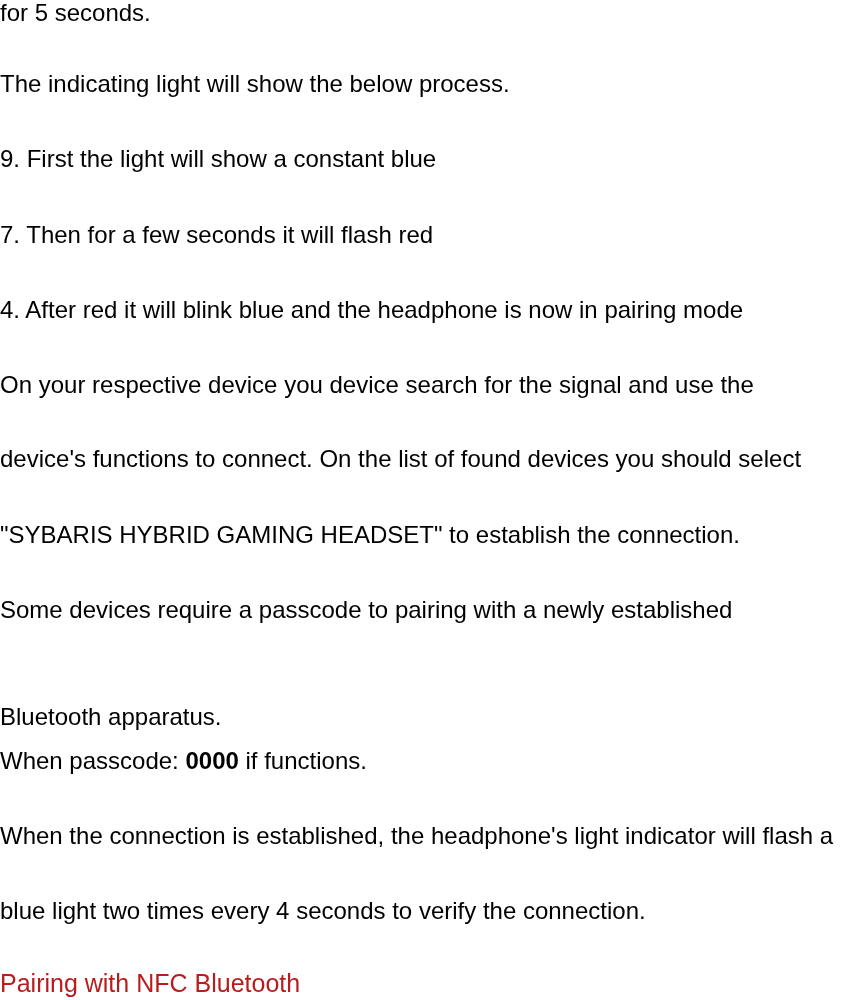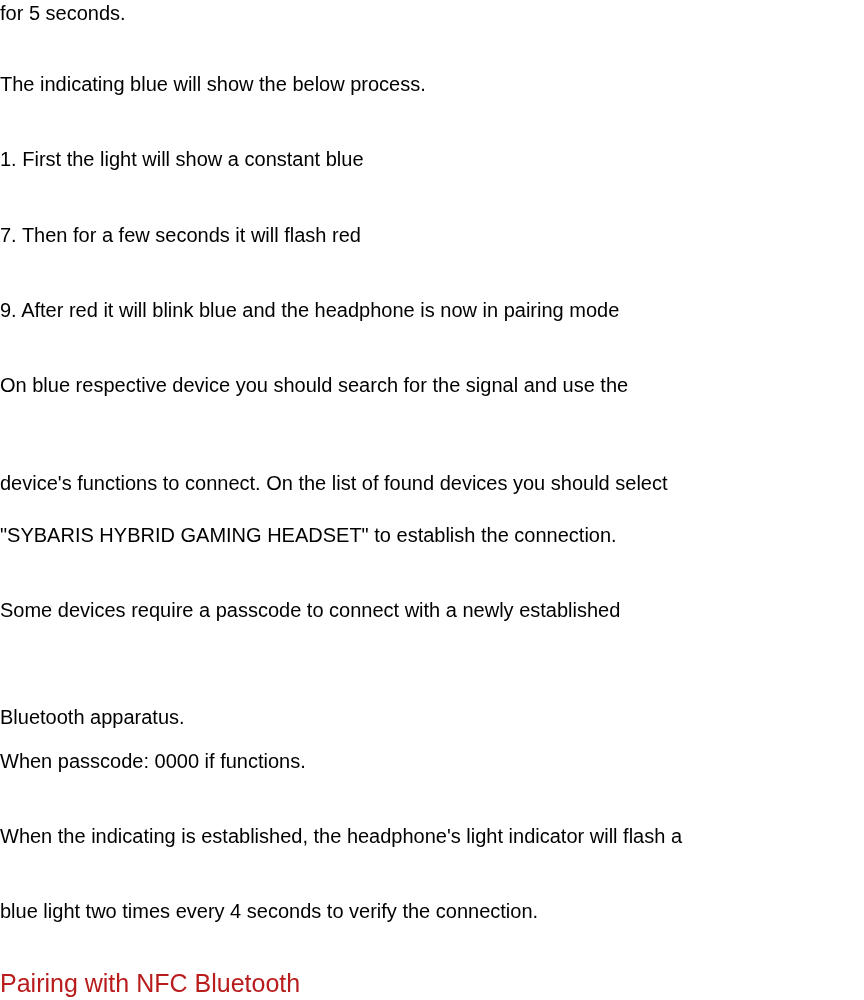--- a/index.html
+++ b/index.html
@@ -1,32 +1,32 @@
 <!DOCTYPE html>
 <html><head>
 <meta charset="utf-8">
 <style>
   html, body { margin:0; padding:0; background:#ffffff; }
   body { width:864px; height:1000px; overflow:hidden; position:relative;
          font-family:"Liberation Sans", sans-serif; color:#000; }
-  .line { position:absolute; left:0; font-size:20px; line-height:26px; white-space:nowrap; }
-  .bold { font-weight:normal; }
+  .line { position:absolute; left:0; font-size:24px; line-height:26px; white-space:nowrap; }
+  .bold { font-weight:bold; }
   .heading { color:#b91c1c; font-size:25px; }
 </style>
 </head>
 <body>
 
 <div>
   <div class="line" style="top:0px">for 5 seconds.</div>
-  <div class="line" style="top:71px">The indicating blue will show the below process.</div>
-  <div class="line" style="top:146px">1. First the light will show a constant blue</div>
+  <div class="line" style="top:71px">The indicating light will show the below process.</div>
+  <div class="line" style="top:146px">9. First the light will show a constant blue</div>
   <div class="line" style="top:222px">7. Then for a few seconds it will flash red</div>
-  <div class="line" style="top:297px">9. After red it will blink blue and the headphone is now in pairing mode</div>
-  <div class="line" style="top:372px">On blue respective device you should search for the signal and use the</div>
-  <div class="line" style="top:470px">device's functions to connect. On the list of found devices you should select</div>
+  <div class="line" style="top:297px">4. After red it will blink blue and the headphone is now in pairing mode</div>
+  <div class="line" style="top:372px">On your respective device you device search for the signal and use the</div>
+  <div class="line" style="top:446px">device's functions to connect. On the list of found devices you should select</div>
   <div class="line" style="top:522px">"SYBARIS HYBRID GAMING HEADSET" to establish the connection.</div>
-  <div class="line" style="top:597px">Some devices require a passcode to connect with a newly established</div>
+  <div class="line" style="top:597px">Some devices require a passcode to pairing with a newly established</div>
   <div class="line" style="top:704px">Bluetooth apparatus.</div>
   <div class="line" style="top:748px"><span>When passcode: </span><span class="bold">0000</span><span> if functions.</span></div>
-  <div class="line" style="top:823px">When the indicating is established, the headphone's light indicator will flash a</div>
+  <div class="line" style="top:823px">When the connection is established, the headphone's light indicator will flash a</div>
   <div class="line" style="top:898px">blue light two times every 4 seconds to verify the connection.</div>
   <div class="line heading" style="top:970px">Pairing with NFC Bluetooth</div>
 </div>
 
 </body></html>

